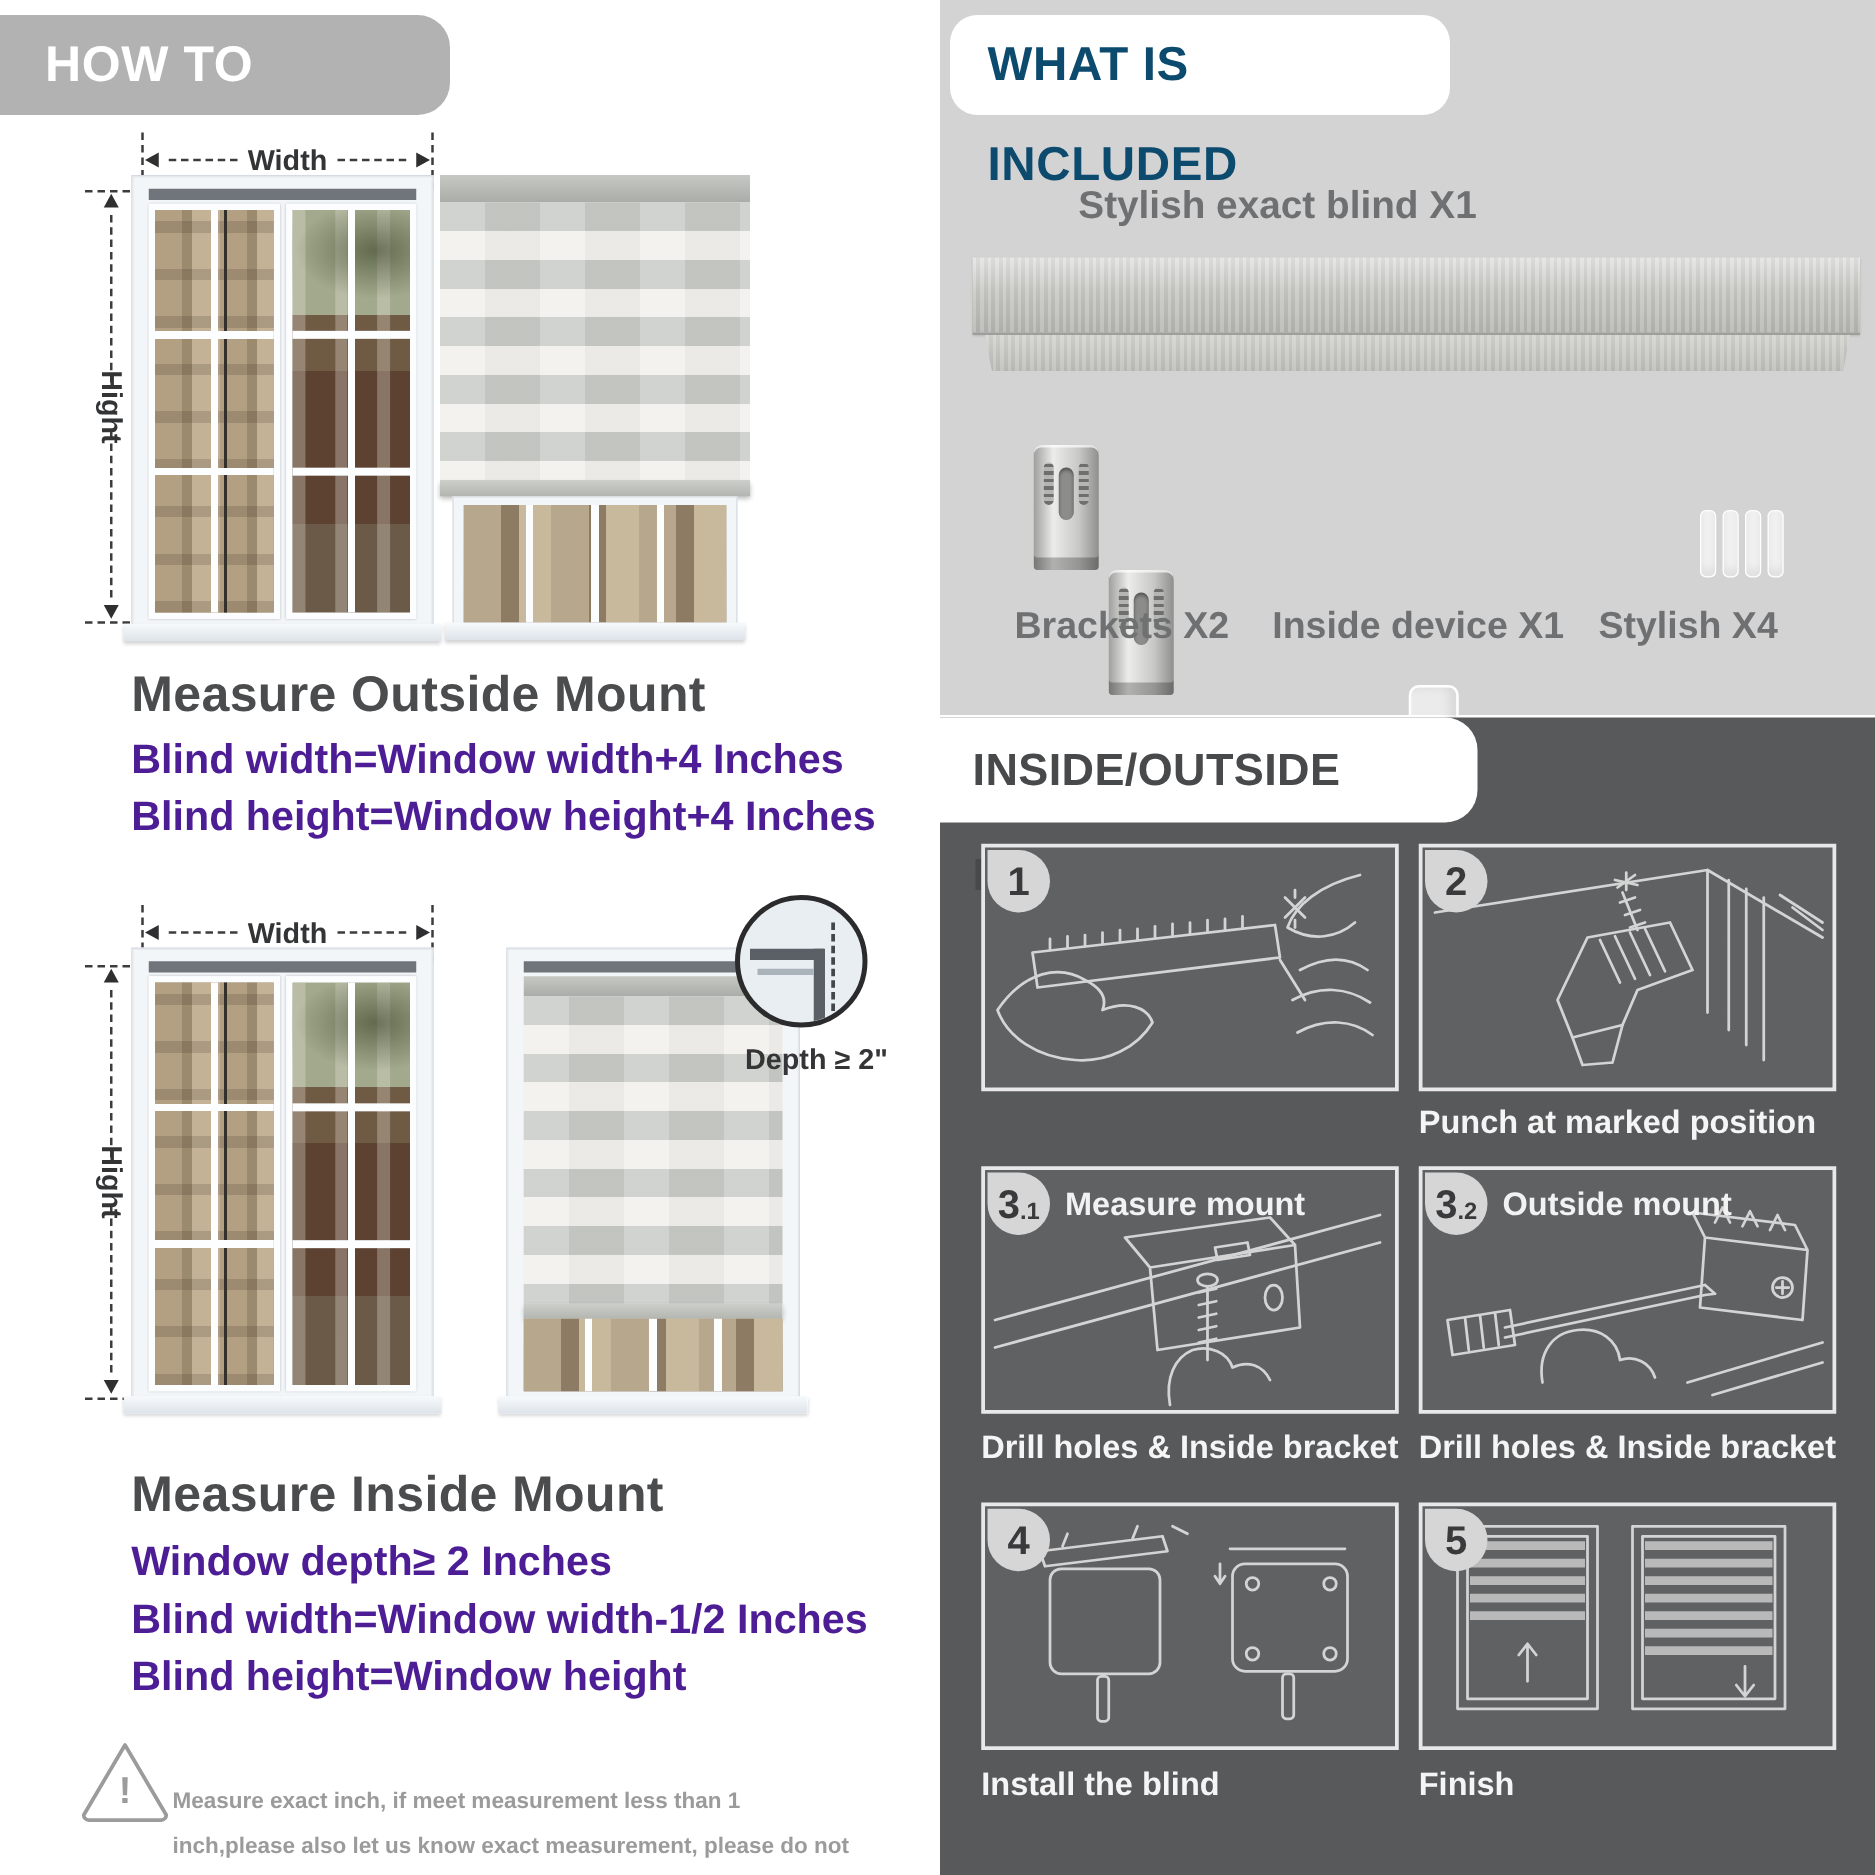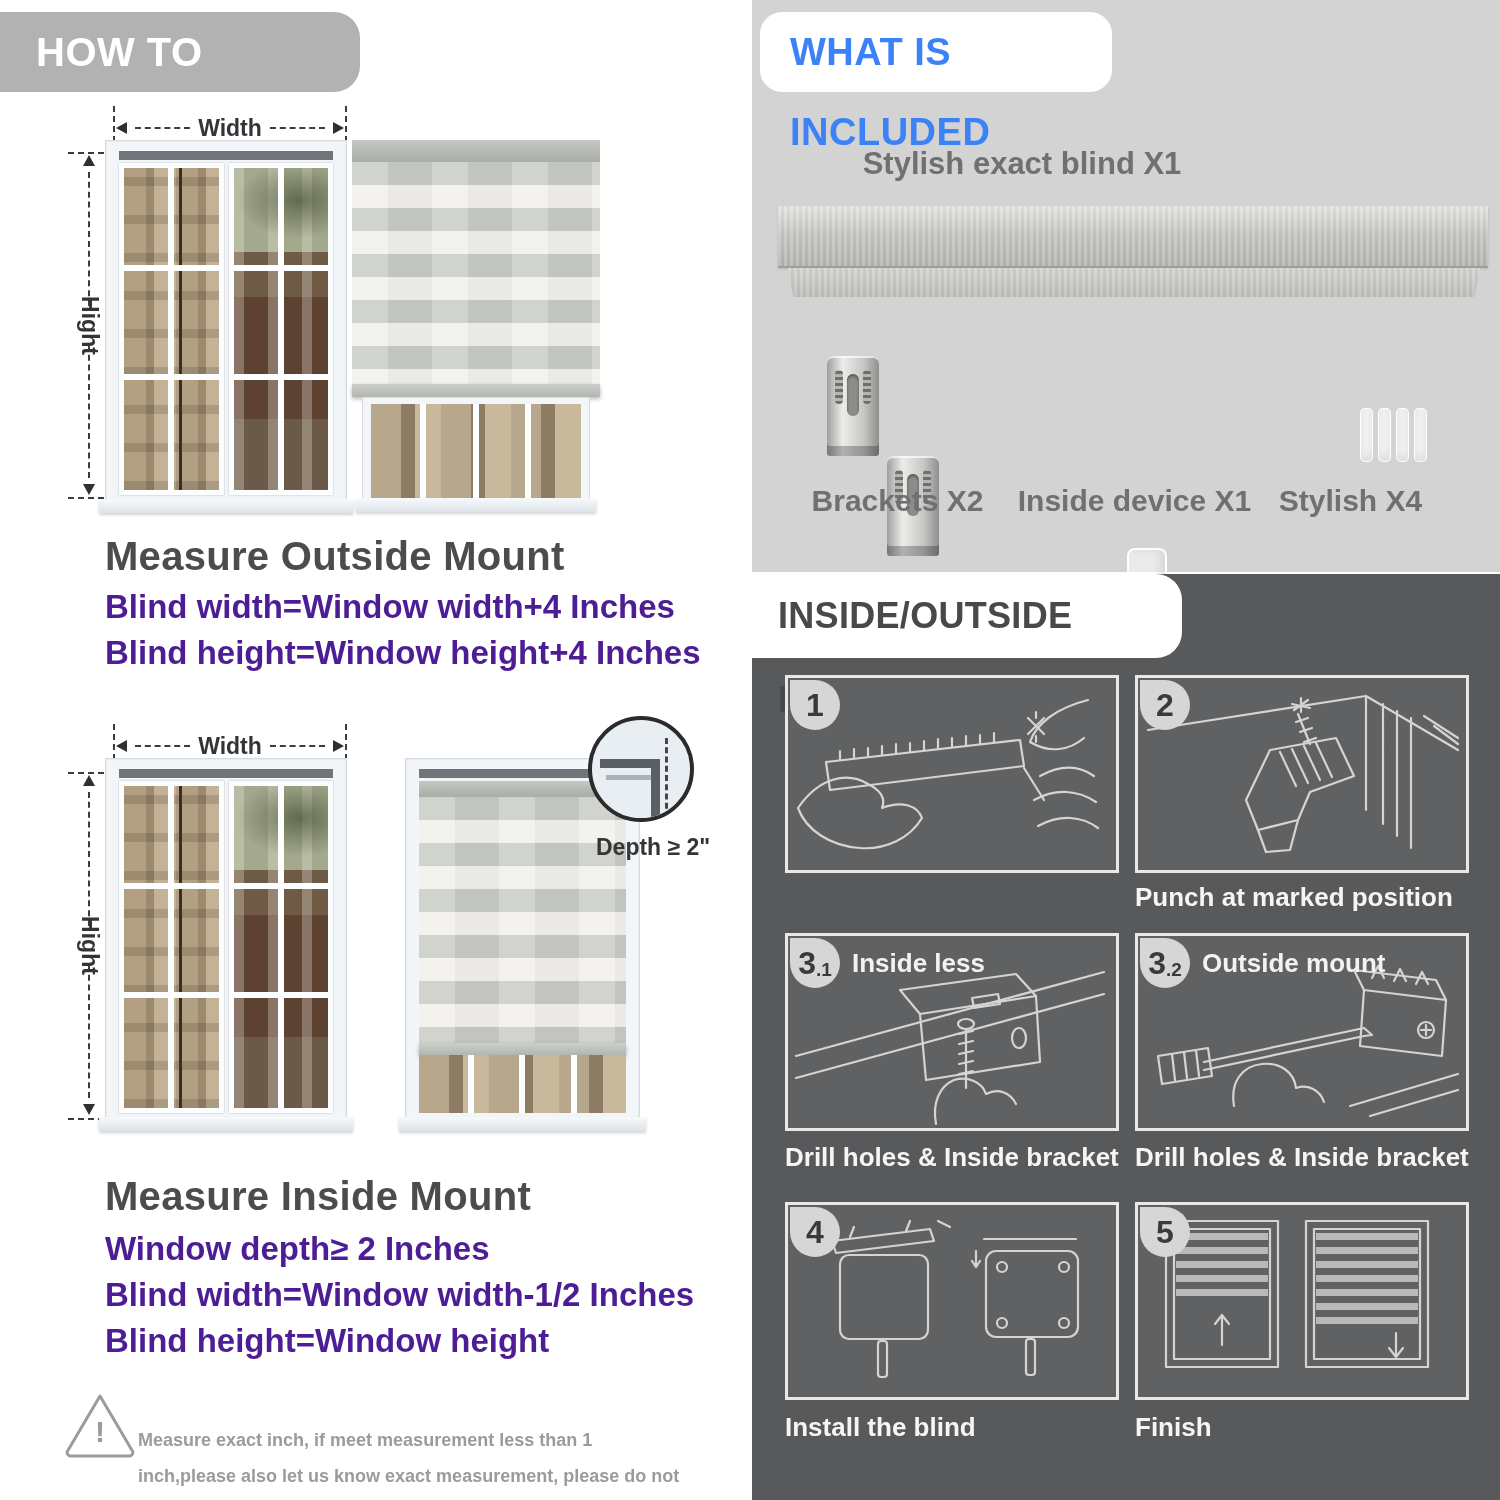--- a/index.html
+++ b/index.html
@@ -70,22 +70,22 @@
   .mag .bar-v{position:absolute;left:60%;top:40%;width:9px;height:60%;background:#5a6066;}
   .mag .in-h{position:absolute;left:14%;top:56%;width:46%;height:5px;background:#aab2ba;}
   .mag .in-v{position:absolute;left:74%;top:18%;width:6px;height:82%;border-left:3px dashed #43464a;}
 
   .h1-measure{font-weight:bold;font-size:40px;color:#4b4c4e;letter-spacing:.3px;}
   .formula{font-weight:bold;font-size:33px;color:#4c1d95;}
   .warn-text{font-weight:bold;font-size:18px;line-height:36px;color:#9b9b9b;margin-top:32px;}
 
   
   .panel-light{left:752px;top:0;width:748px;height:572px;background:#d3d3d4;}
-  .hdr-incl{left:760px;top:12px;width:352px;height:80px;background:#fff;border-radius:22px;
-            color:#3b82f6;font-weight:bold;font-size:38px;line-height:80px;padding-left:30px;
+  .hdr-incl{left:760px;top:12px;width:400px;height:80px;background:#fff;border-radius:22px;
+            color:#0c4a6e;font-weight:bold;font-size:38px;line-height:80px;padding-left:30px;
             box-sizing:border-box;letter-spacing:.5px;}
   .product-ttl{left:752px;top:146px;width:540px;text-align:center;font-weight:bold;font-size:31px;color:#6f7072;}
   .bar-main{left:778px;top:206px;width:710px;height:60px;
             background:repeating-linear-gradient(90deg,rgba(255,255,255,.16) 0 3px,rgba(0,0,0,.03) 3px 6px),
                        linear-gradient(180deg,#e3e3e1,#c6c6c2 45%,#b3b3af);
             border-bottom:2px solid #9e9e9a;box-shadow:0 1px 2px rgba(0,0,0,.15);}
   .bar-lip{left:788px;top:268px;width:692px;height:29px;
            background:repeating-linear-gradient(90deg,rgba(255,255,255,.14) 0 3px,rgba(0,0,0,.03) 3px 6px),
                       linear-gradient(180deg,#d2d2ce,#bcbcb8);
            clip-path:polygon(0 0,100% 0,99.2% 100%,0.8% 100%);}
@@ -325,21 +325,21 @@
         <ellipse class="ln" cx="231" cy="102" rx="7" ry="10"></ellipse>
         <ellipse class="ln" cx="178" cy="88" rx="8" ry="5"></ellipse>
         <path class="ln" d="M178,93 L178,152 M171,98 l14,-3 M171,108 l14,-3 M171,118 l14,-3 M171,128 l14,-3 M171,138 l14,-3"></path>
         <path class="ln" d="M148,188 C144,166 152,150 166,144 C180,140 194,146 198,158 C210,152 222,156 228,168"></path>
       </svg>
     </div>
     <div class="badge">
         <span>3</span>
         <span class="sub">.1</span>
       </div>
-    <div class="step-ttl">Inside less</div>
+    <div class="step-ttl">Measure mount</div>
   </div>
   <div class="caption" style="left:785px;top:1142px">Drill holes &amp;  Inside bracket</div>
 
   <div class="step-box" style="left:1135px;top:933px">
     <div class="art">
       <svg viewBox="0 0 328 192">
         <path class="ln" d="M216,34 L298,44 L308,64 L226,54 Z M226,54 L308,64 L304,120 L222,110 Z"></path>
         <path class="ln" d="M234,42 l6,-12 l6,12 M256,45 l6,-12 l6,12 M278,48 l6,-12 l6,12"></path>
         <circle class="ln" cx="288" cy="94" r="8"></circle>
         <path class="ln" d="M283,94 l10,0 M288,89 l0,10"></path>

